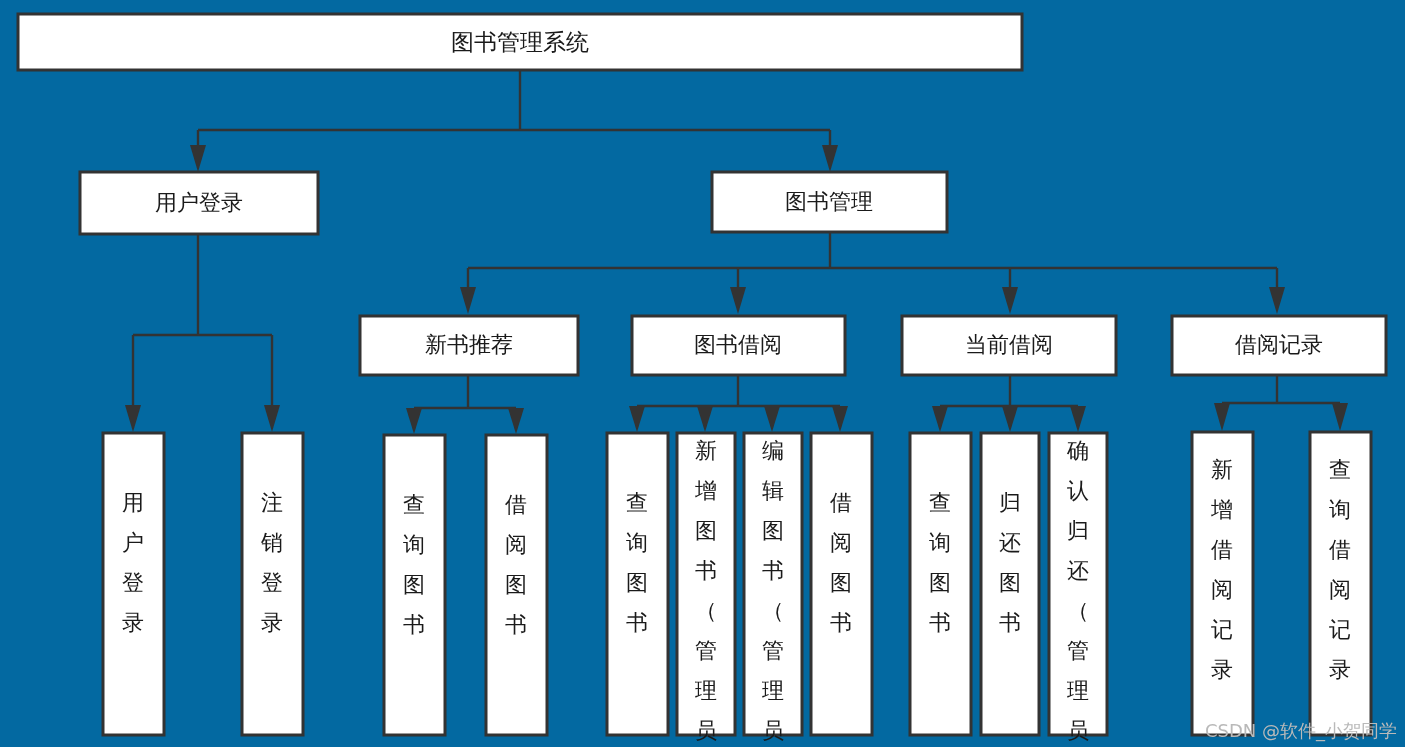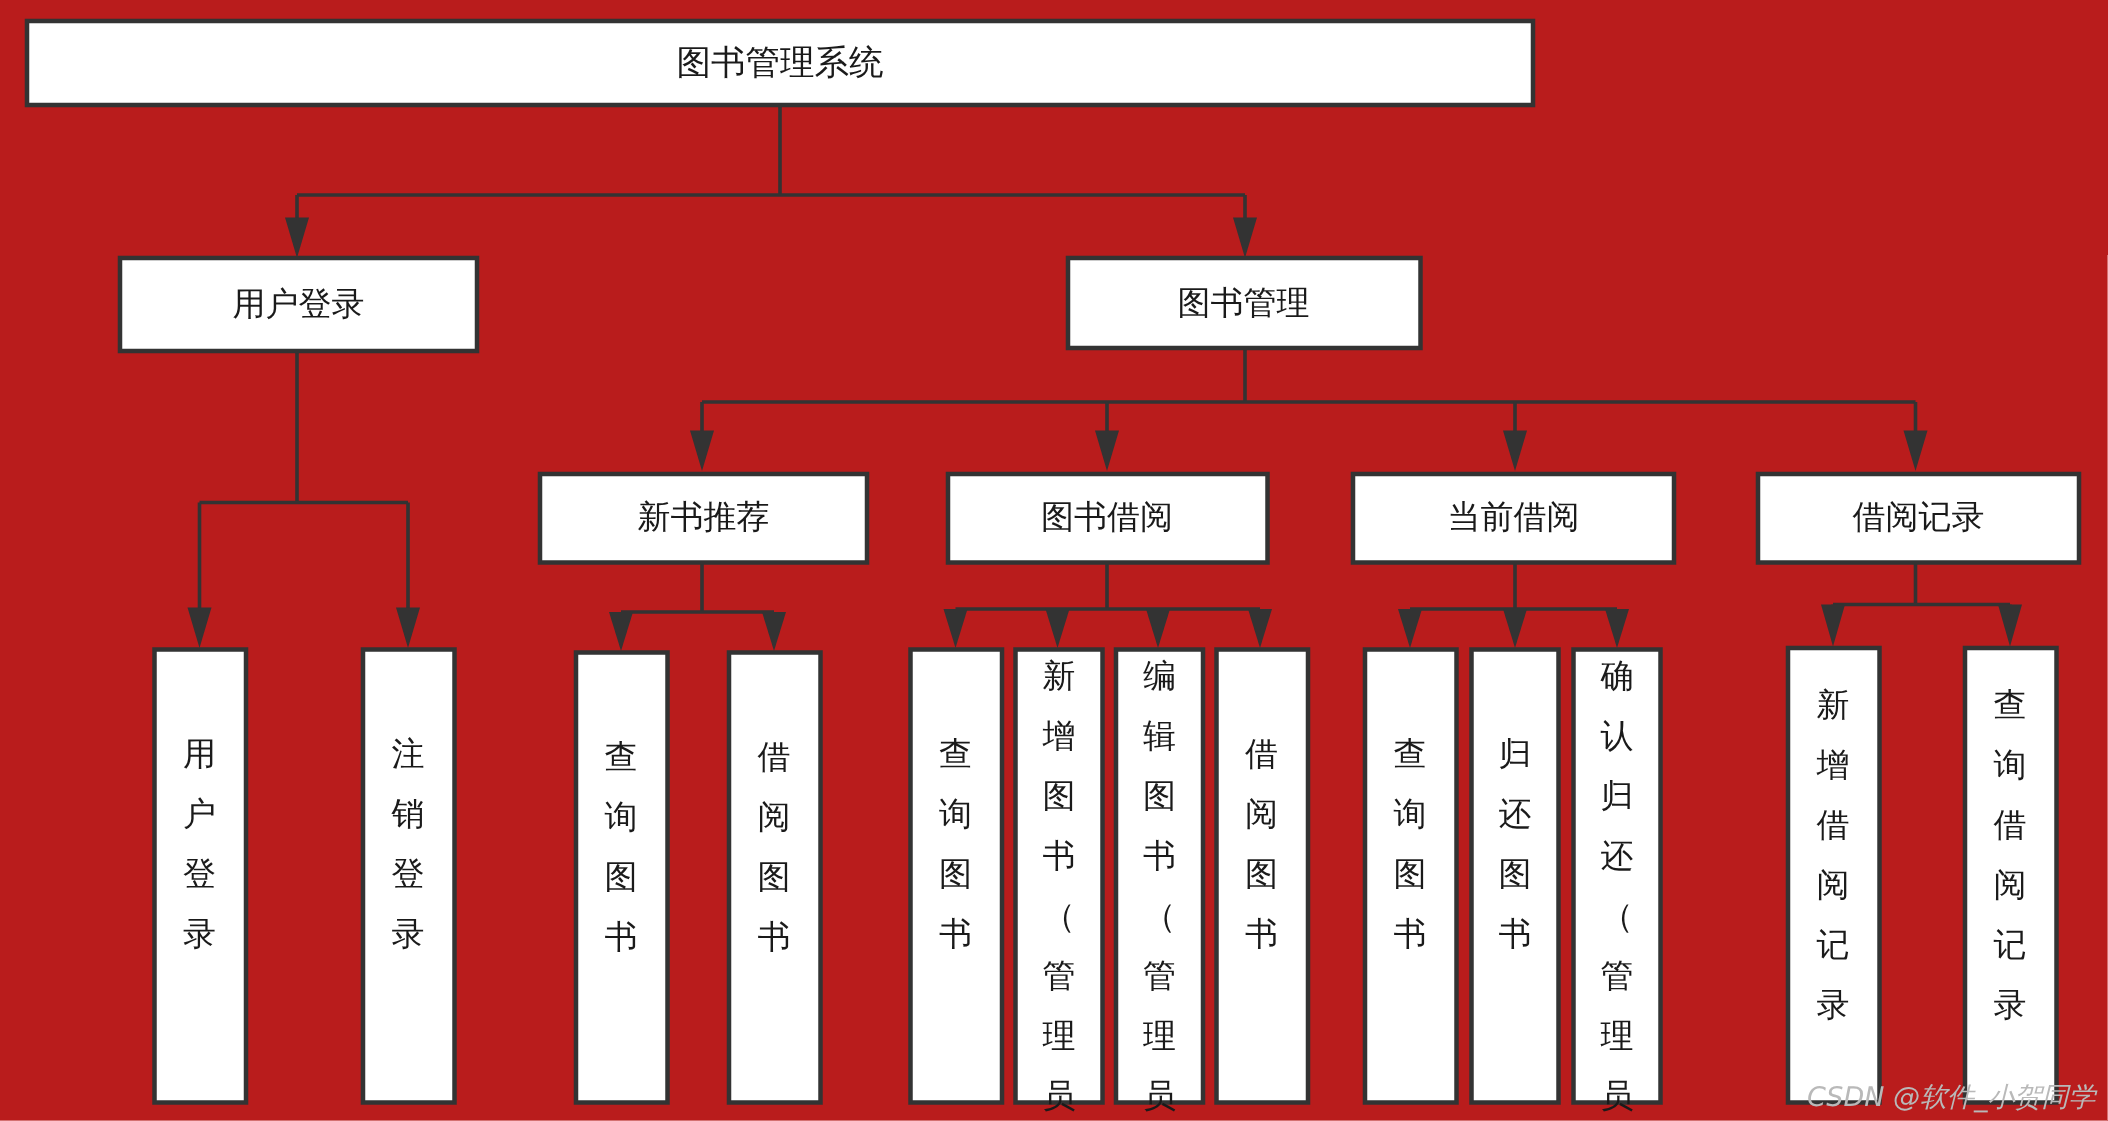--- a/index.html
+++ b/index.html
@@ -10,21 +10,21 @@
   body {
     width: 1405px;
     height: 747px;
     font-family: "DejaVu Sans", "Liberation Sans", sans-serif;
     overflow: hidden;
   }
   #diagram-root {
     position: relative;
     width: 1405px;
     height: 747px;
-    background: #b91c1c;
+    background: #0369a1;
   }
   svg.tree-svg {
     position: absolute;
     left: 0;
     top: 0;
     width: 1405px;
     height: 747px;
     display: block;
   }
   .node-box {
@@ -59,21 +59,20 @@
   }
   .watermark {
     position: absolute;
     right: 8px;
     bottom: 4px;
     color: #b9b9b9;
     font-size: 18px;
     font-family: "DejaVu Sans", "Liberation Sans", sans-serif;
     white-space: nowrap;
     pointer-events: none;
-    font-style: italic;
   }
 </style>
 </head>
 <body>
 
 <div id="diagram-root">
 
   <svg class="tree-svg" viewBox="0 0 1405 747" xmlns="http://www.w3.org/2000/svg">
 
     <g>

